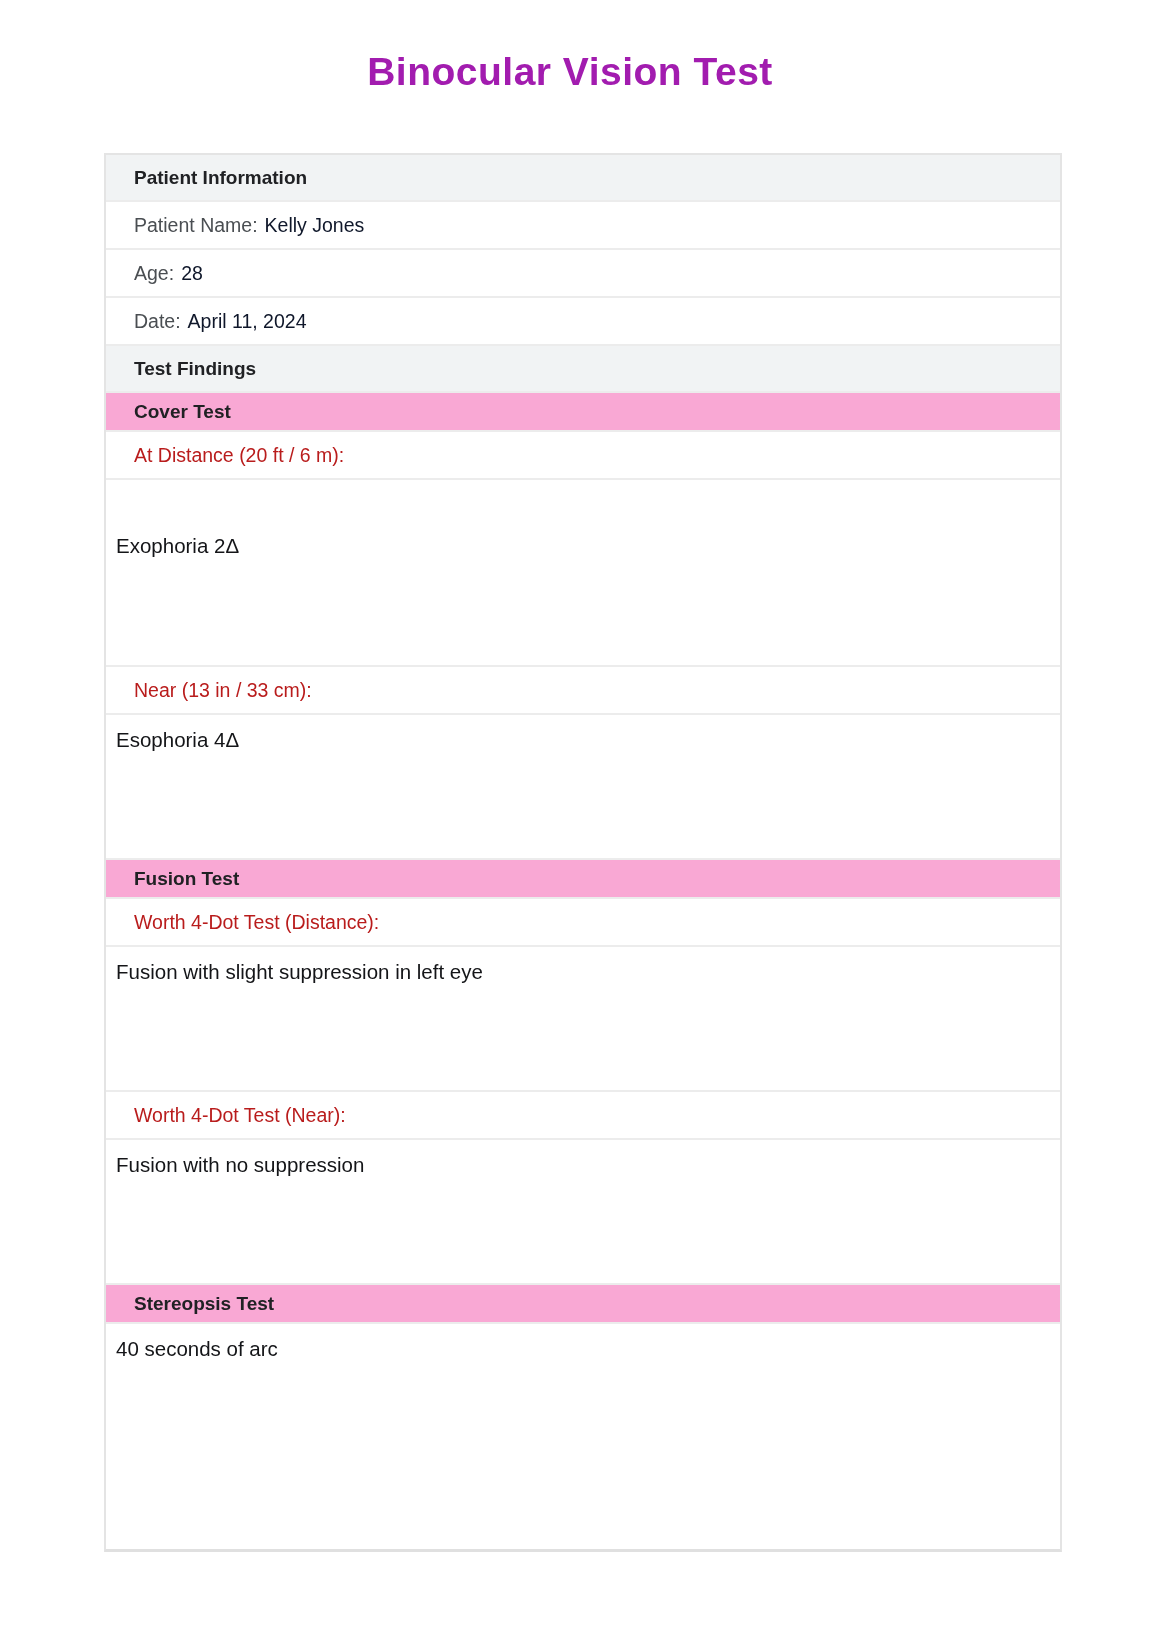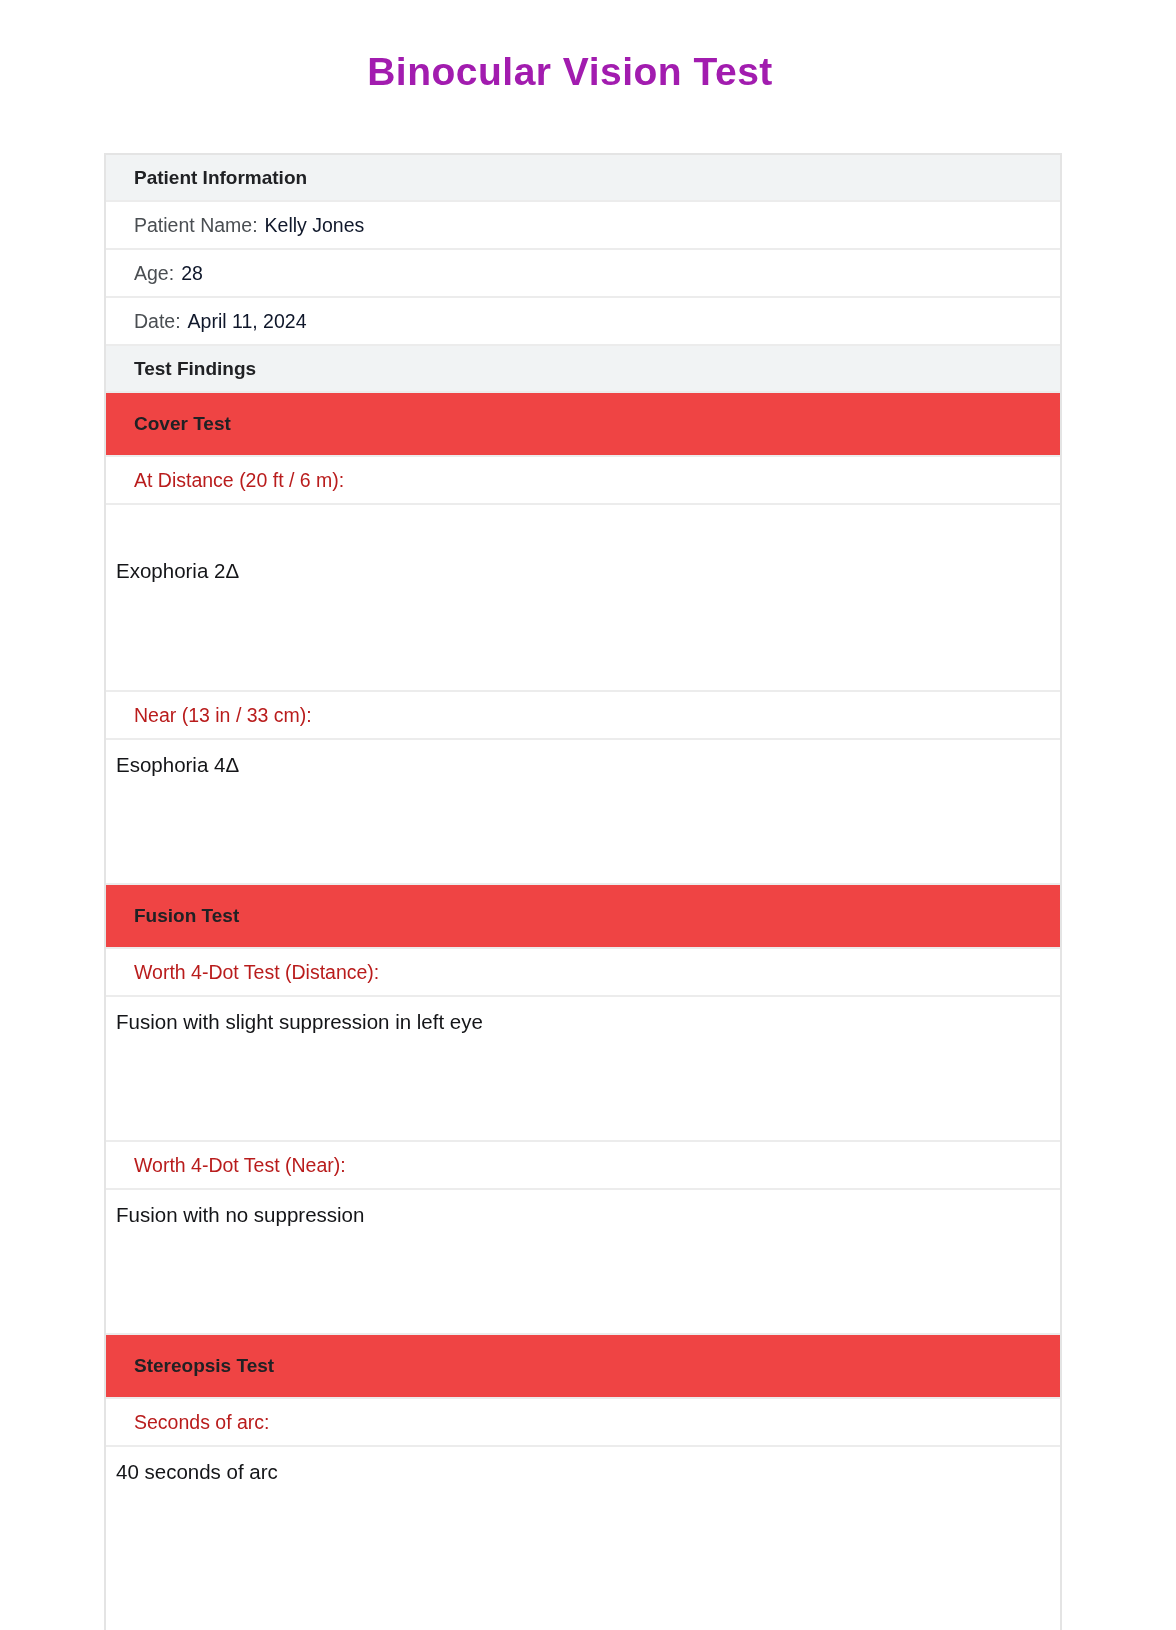--- a/index.html
+++ b/index.html
@@ -45,22 +45,22 @@
   }
   .row:last-child { border-bottom: none; }
   .row.sec {
     height: 47px;
     background: #f1f3f4;
     font-weight: bold;
     font-size: 19px;
     color: #202124;
   }
   .row.subsec {
-    height: 64px;
-    background: #ef4444;
+    height: 39px;
+    background: #f9a8d4;
     font-weight: bold;
     font-size: 19px;
     color: #202124;
   }
   .row.field {
     height: 48px;
     font-size: 19.5px;
     color: #17181a;
   }
   .row.lblrow {
@@ -150,22 +150,19 @@
     </div>
 
     <div class="row answer h-145">
       <span>Fusion with no suppression</span>
     </div>
 
     <div class="row subsec">
       <span>Stereopsis Test</span>
     </div>
 
-    <div class="row lblrow">
-      <span>Seconds of arc:</span>
-    </div>
 
     <div class="row answer h-225">
       <span>40 seconds of arc</span>
     </div>
 
   </div>
 </div>
 
 </body></html>

